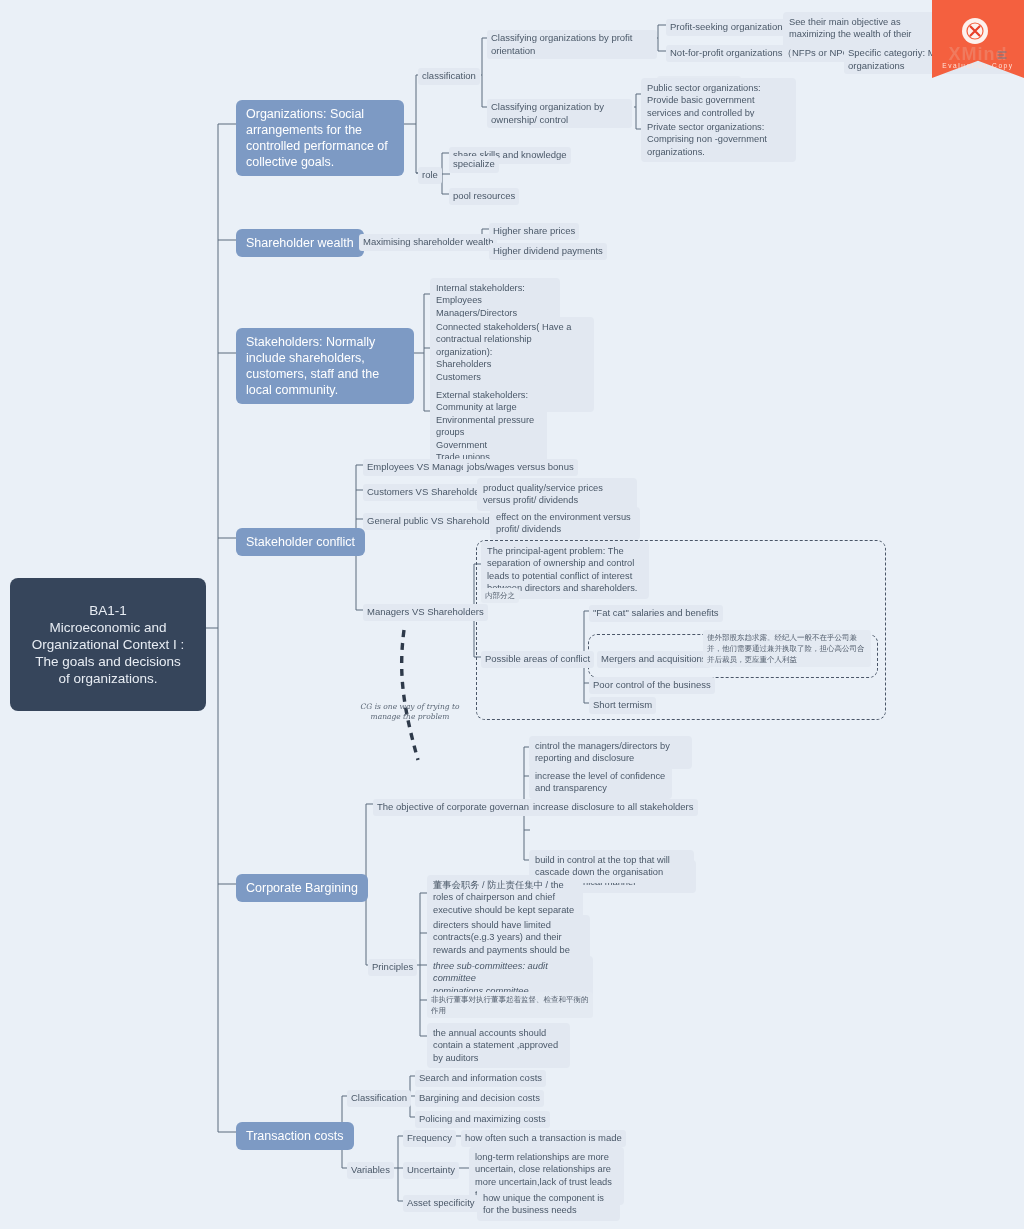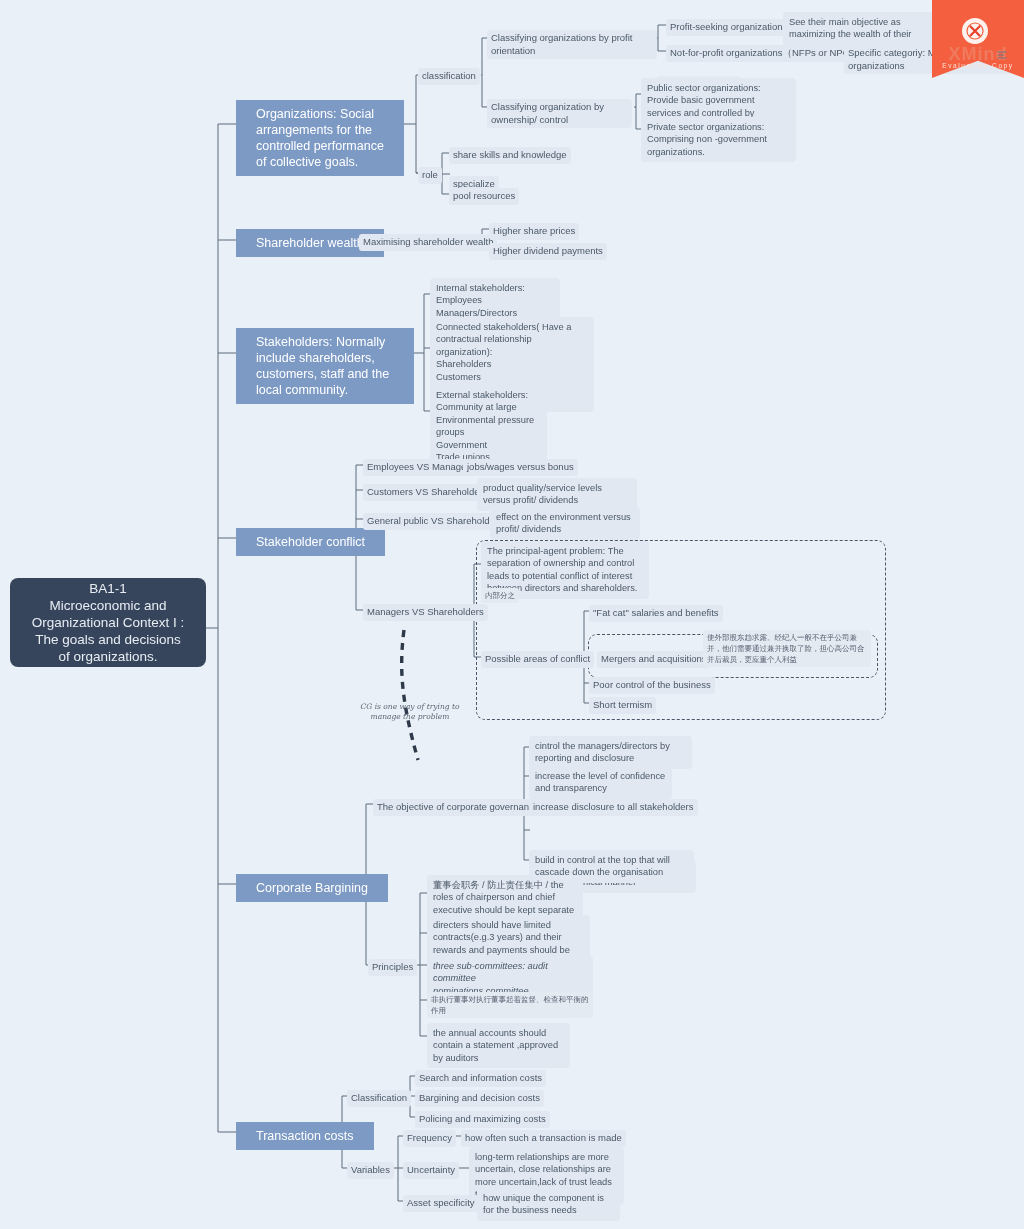--- a/index.html
+++ b/index.html
@@ -15,28 +15,28 @@
   svg.lines{position:absolute;left:0;top:0;width:1024px;height:1229px;pointer-events:none;}
 
   
   .node{position:absolute;box-sizing:border-box;}
 
   .root{
     background:#36455b;color:#e8edf4;
     border-radius:8px;
     text-align:center;
     font-size:13.5px;line-height:17px;
-    padding:2px 10px;
+    padding:24px 10px;
     width:196px;
   }
   .main{
     background:#7d9ac4;color:#ffffff;
-    border-radius:0;
+    border-radius:6px;
     font-size:12.5px;line-height:16px;
-    padding:6px 20px;
+    padding:6px 10px;
   }
   .plain{
     background:#e2e8f1;color:#4a5868;
     border-radius:3px;
     font-size:9.5px;line-height:12.5px;
     padding:2px 4px;
   }
   .leafbox{
     background:#e2e8f1;color:#4a5868;
     border-radius:4px;
@@ -260,21 +260,21 @@
       </svg>
   </span>
   <div class="node hand" style="left:657px;top:60px;">have no shareholders</div>
 
   <div class="node plain" style="left:487px;top:99px;width:145px;">Classifying organization by ownership/ control</div>
   <div class="node leafbox" style="left:641px;top:78px;width:155px;">Public sector organizations: Provide basic government services and controlled by government organizations.</div>
   <div class="node leafbox" style="left:641px;top:117px;width:155px;">Private sector organizations: Comprising non -government organizations.</div>
 
   <div class="node plain" style="left:418px;top:167px;">role</div>
   <div class="node plain" style="left:449px;top:147px;">share skills and knowledge</div>
-  <div class="node plain" style="left:449px;top:176px;">specialize</div>
+  <div class="node plain" style="left:449px;top:156px;">specialize</div>
   <div class="node plain" style="left:449px;top:188px;">pool resources</div>
 
   <div class="node main" style="left:236px;top:229px;">Shareholder wealth</div>
   <div class="node plain" style="left:359px;top:234px;">Maximising shareholder wealth</div>
   <div class="node plain" style="left:489px;top:223px;">Higher share prices</div>
   <div class="node plain" style="left:489px;top:243px;">Higher dividend payments</div>
 
   <div class="node main" style="left:236px;top:328px;width:178px;">Stakeholders:   Normally include shareholders, customers, staff and the local community.</div>
   <div class="node leafbox" style="left:430px;top:278px;width:130px;white-space:pre-line;">Internal stakeholders:
 Employees
@@ -289,21 +289,21 @@
 Environmental pressure groups
 Government
 Trade unions</div>
 
   <div class="node main" style="left:236px;top:528px;">Stakeholder conflict</div>
 
   <div class="node plain" style="left:363px;top:459px;">Employees VS Managers</div>
   <div class="node plain" style="left:463px;top:459px;">jobs/wages versus bonus</div>
 
   <div class="node plain" style="left:363px;top:484px;">Customers VS  Shareholders</div>
-  <div class="node leafbox" style="left:477px;top:478px;width:160px;">product quality/service levels versus profit/ dividends</div>
+  <div class="node leafbox" style="left:477px;top:478px;width:160px;">product quality/service prices versus profit/ dividends</div>
 
   <div class="node plain" style="left:363px;top:513px;">General public VS Shareholders</div>
   <div class="node leafbox" style="left:490px;top:507px;width:150px;">effect on the environment versus profit/ dividends</div>
 
   <div class="node plain" style="left:363px;top:604px;">Managers VS  Shareholders</div>
 
   <div class="node leafbox" style="left:481px;top:541px;width:168px;">The principal-agent  problem:   The separation of ownership and control leads to potential conflict of interest between directors and shareholders.</div>
   <div class="node cnhand" style="left:481px;top:588px;">内部分之</div>
 
   <div class="node plain" style="left:481px;top:651px;">Possible areas of conflict</div>

